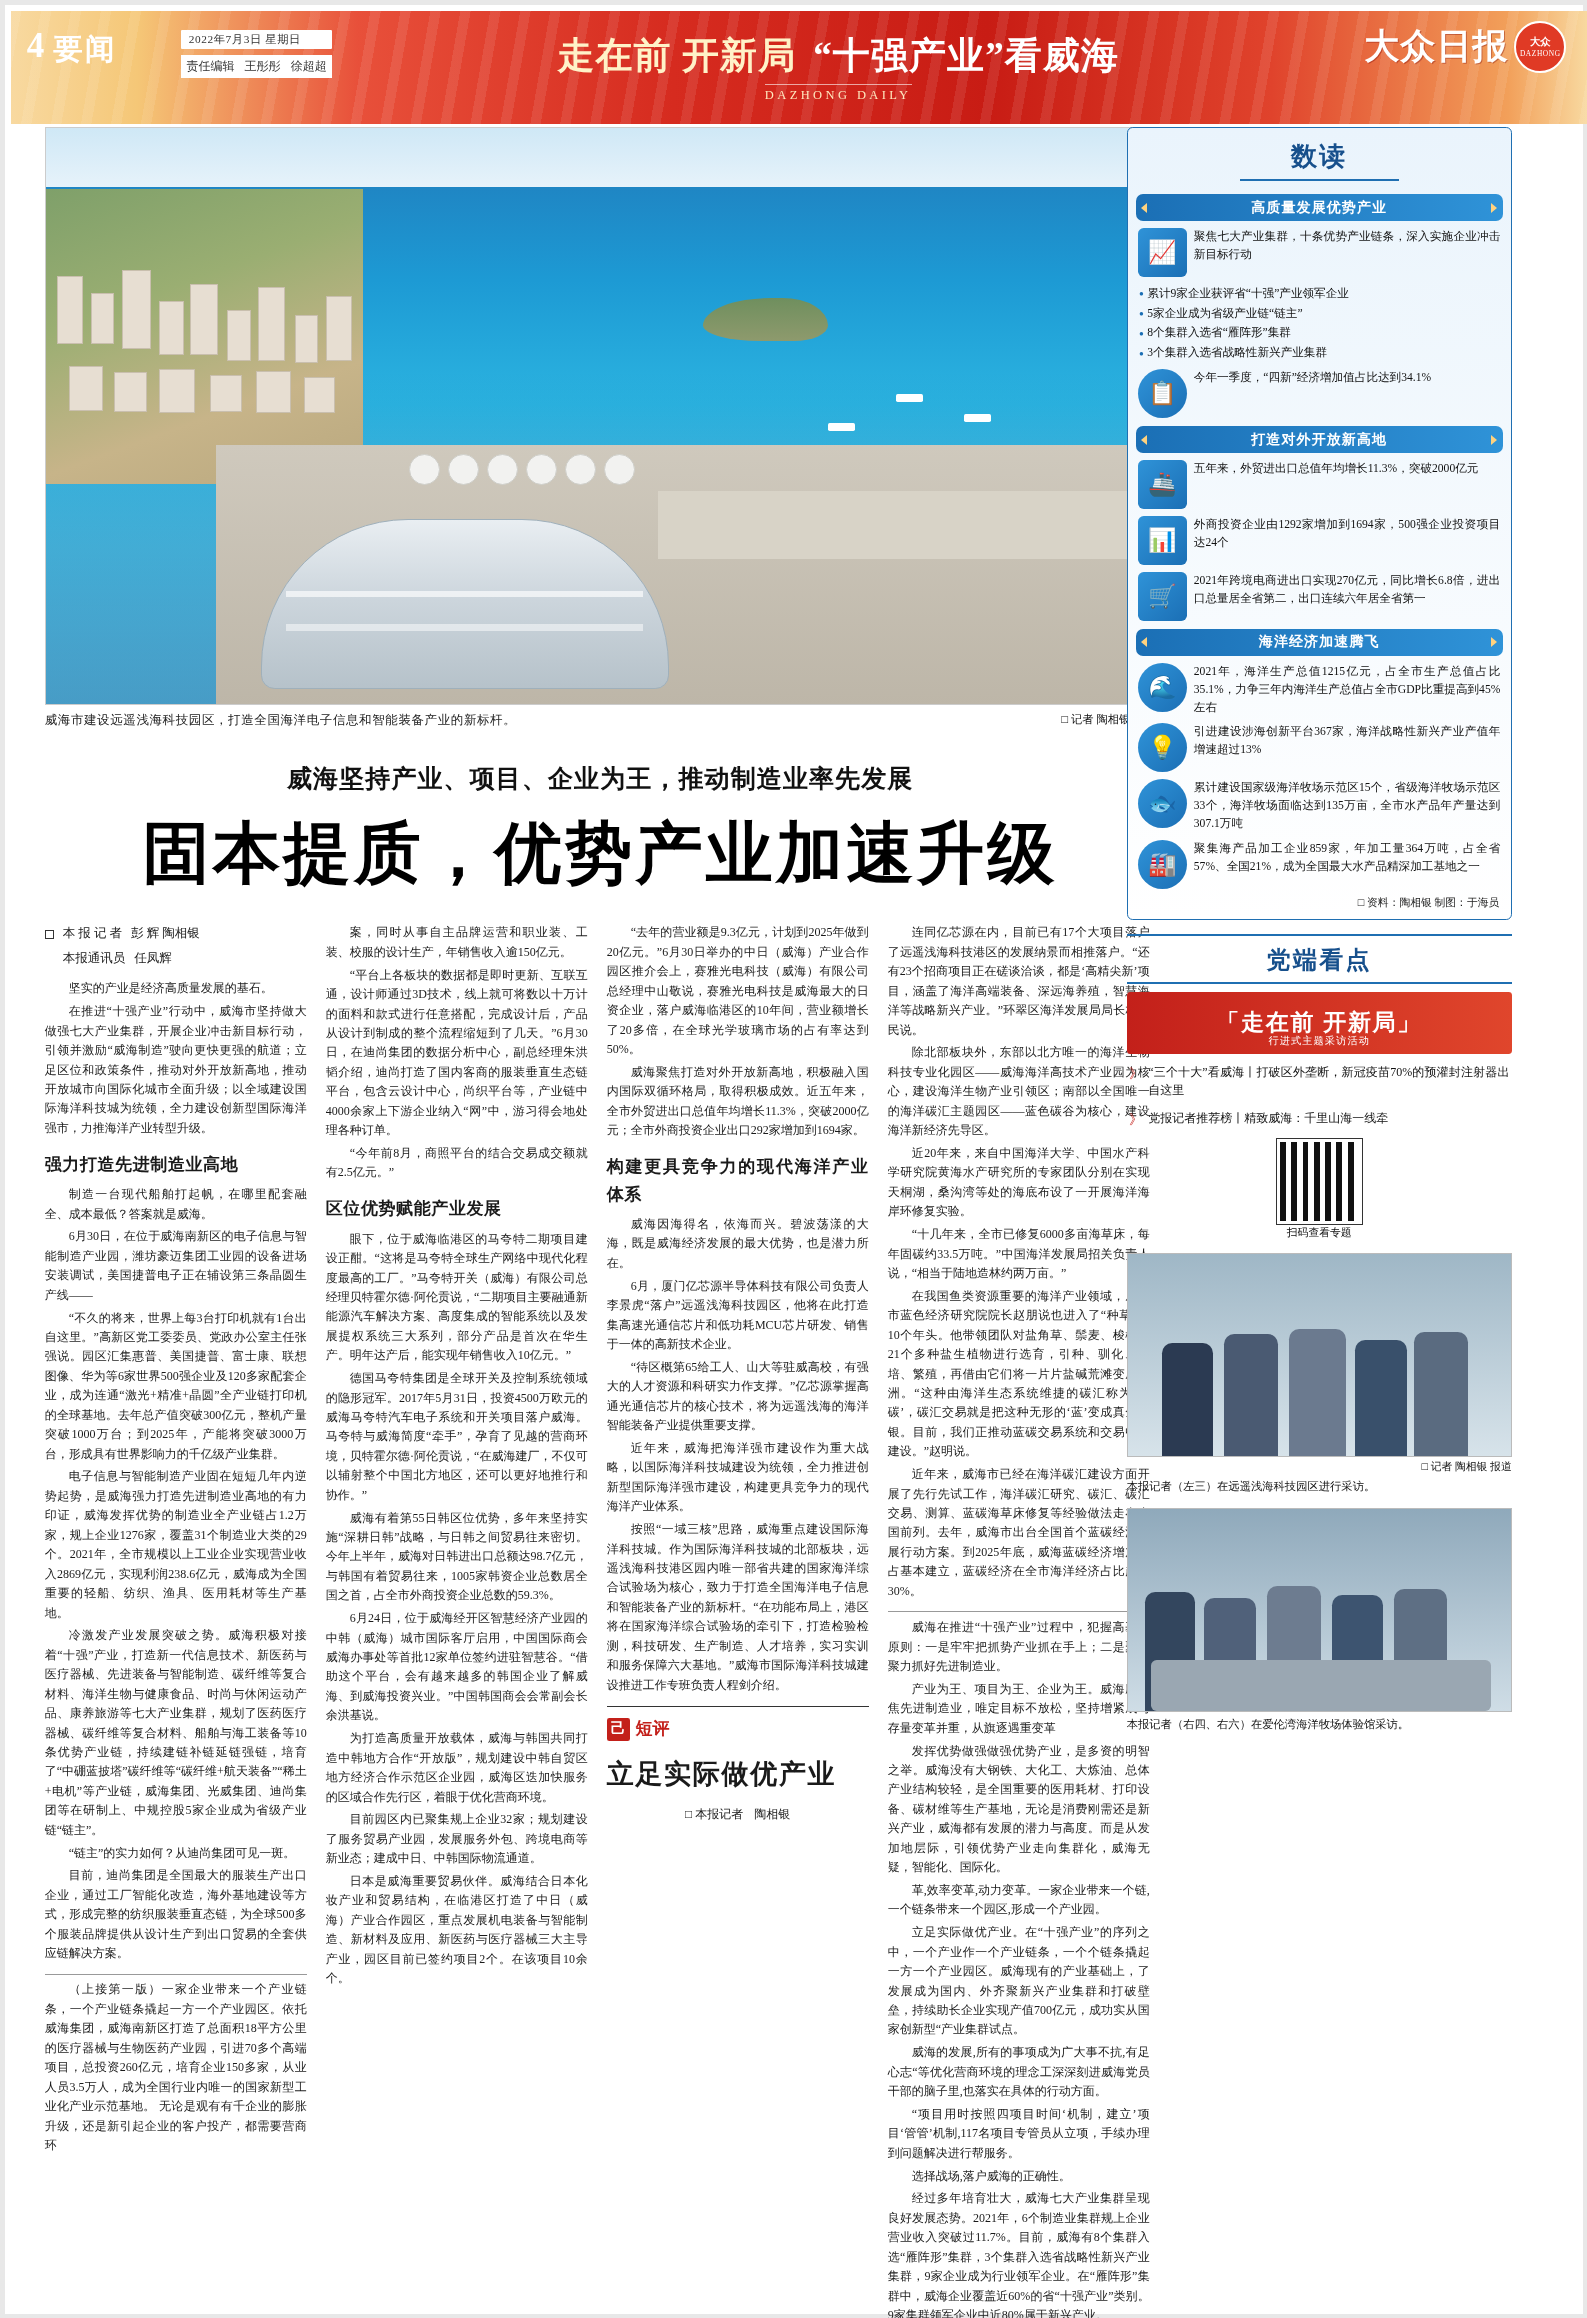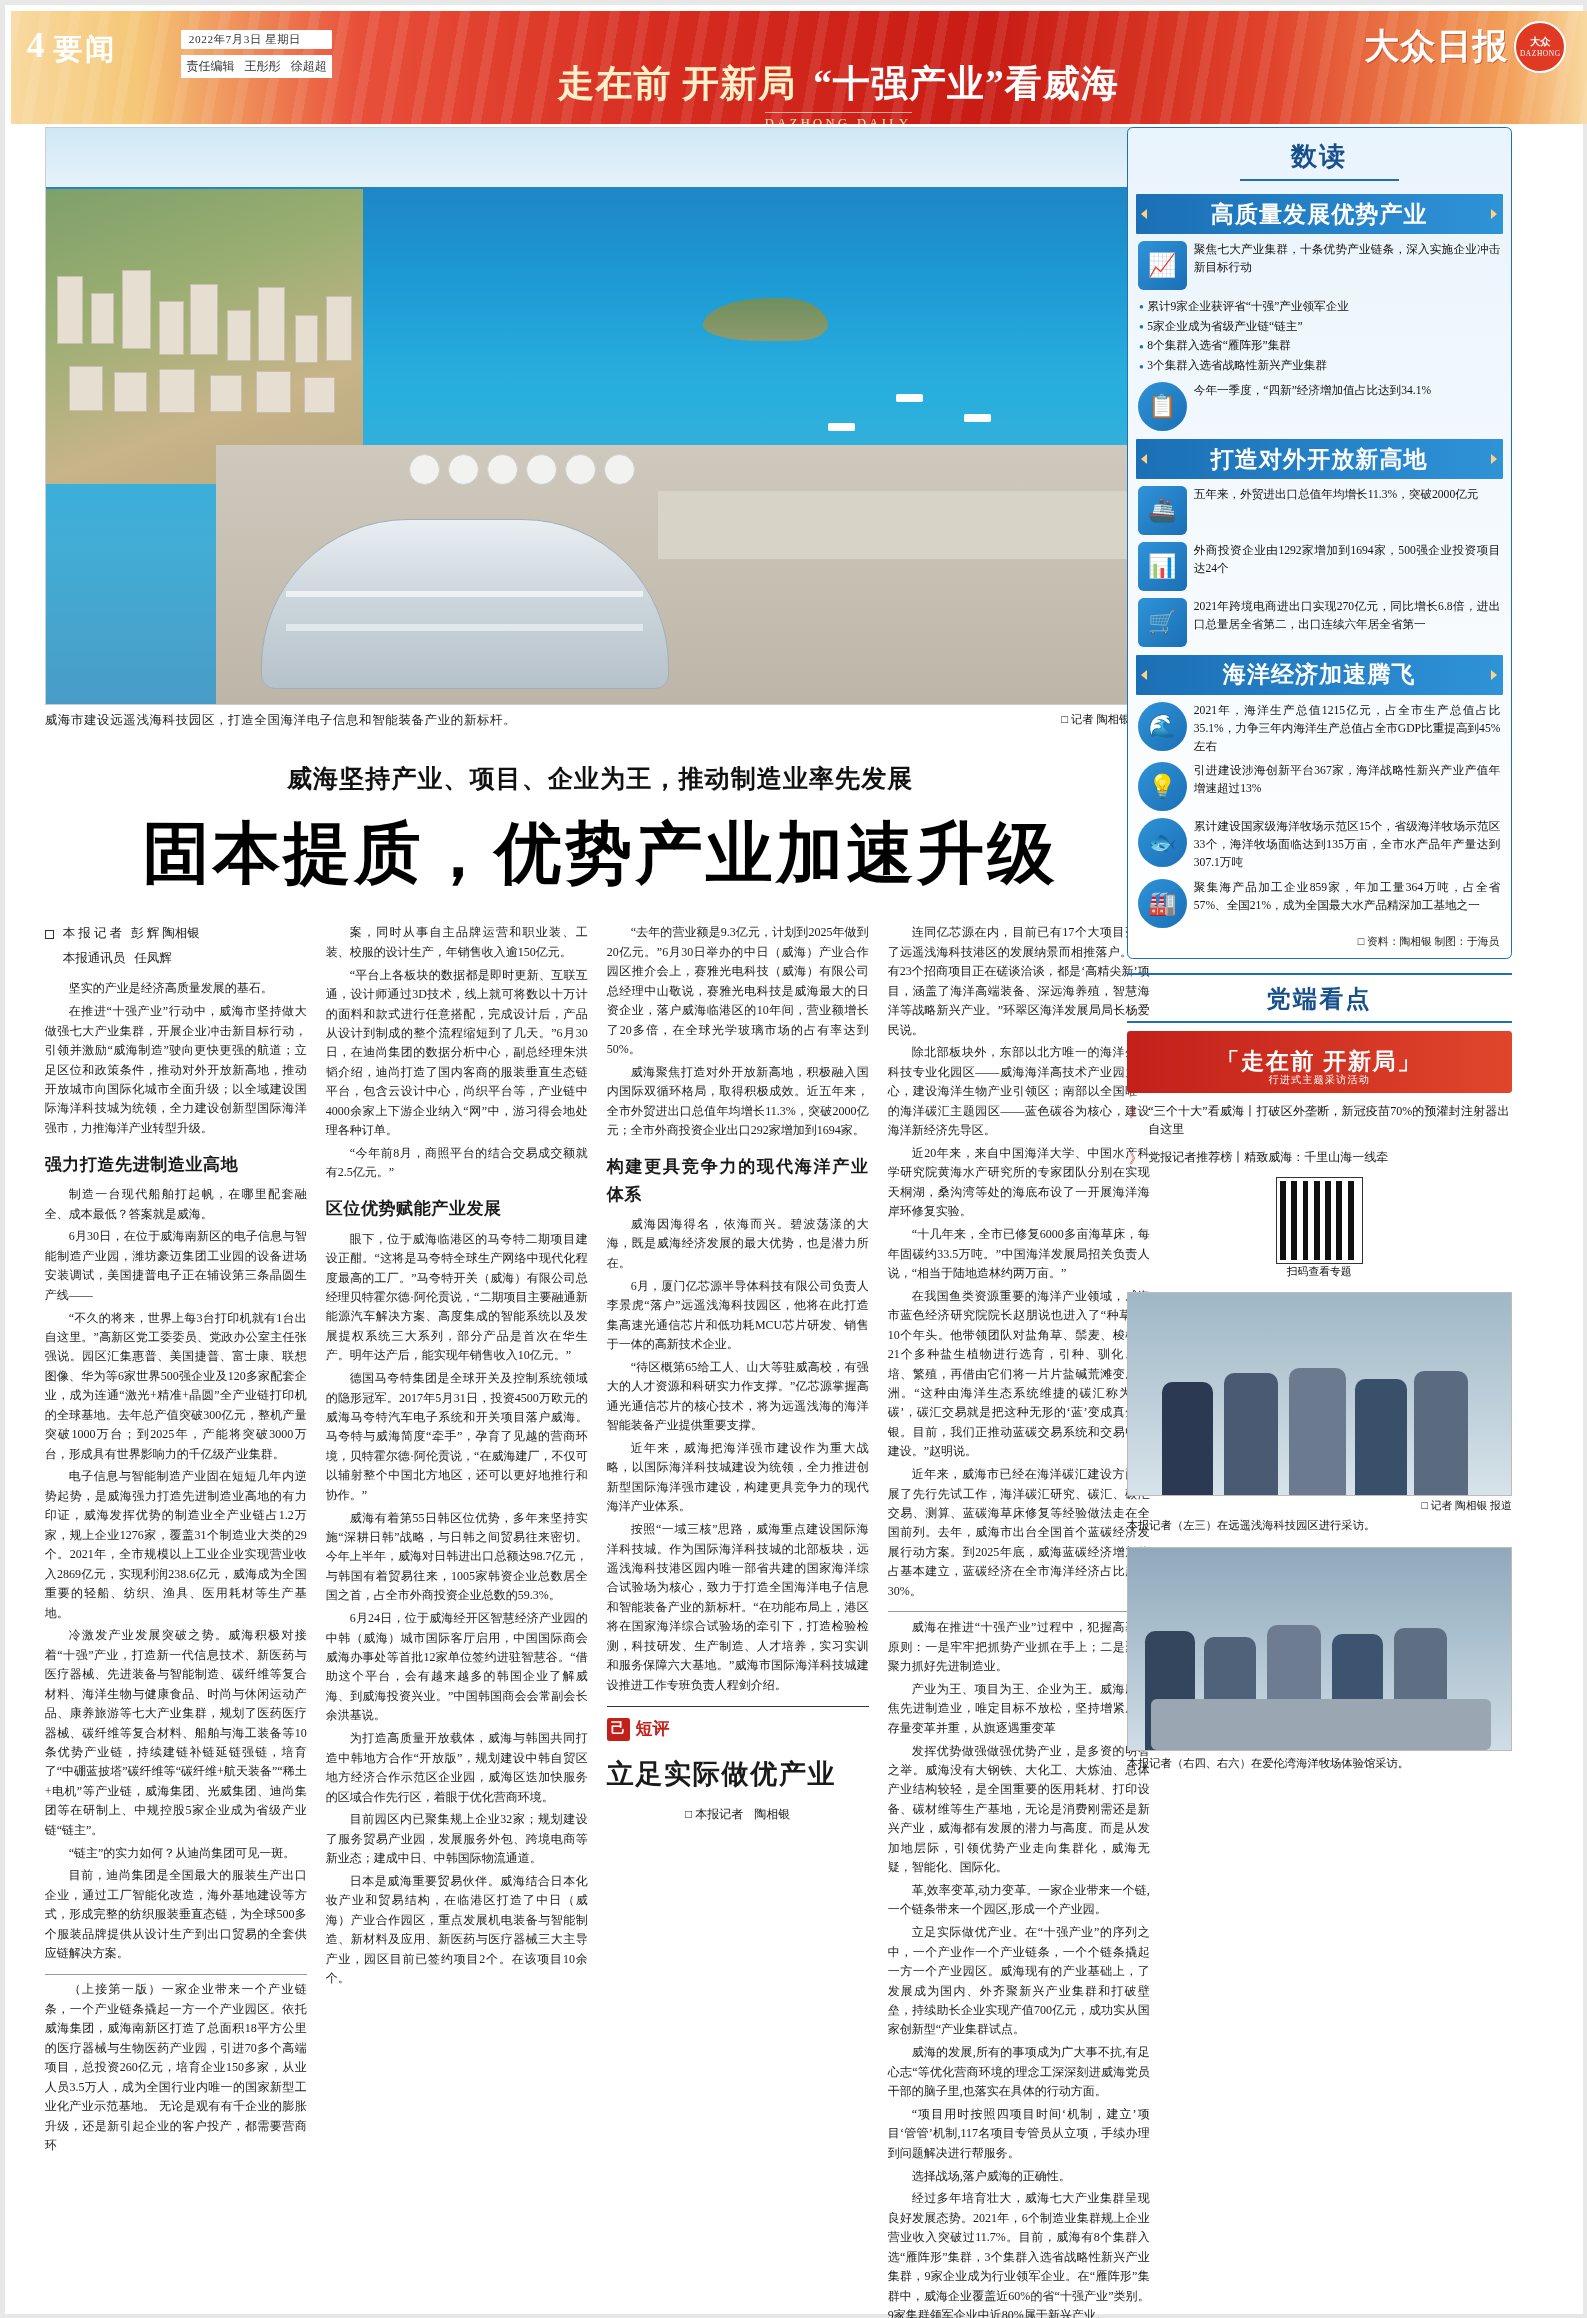--- a/index.html
+++ b/index.html
@@ -27,21 +27,21 @@
     content:""; position:absolute; left:0; top:0; width:100%; height:100%;
     background: repeating-linear-gradient(100deg, rgba(255,255,255,0.09) 0px, rgba(255,255,255,0.09) 10.2px, rgba(255,255,255,0) 10.2px, rgba(255,255,255,0) 29.5px);
   }
   .mh-left { position:absolute; left:16px; top:17px; display:flex; align-items:flex-start; gap:9px; z-index:3;}
   .mh-pageno { font-size:35px; color:#fff; font-weight:bold; font-family:"Liberation Serif",serif; line-height:1; }
   .mh-section { font-size:29.5px; color:#fff; font-weight:bold; letter-spacing:2.3px; margin-top:2.3px;}
   .mh-datebox { position:absolute; left:170px; top:19px; z-index:3; }
   .mh-date { background:#fff; color:#333; font-size:11.3px; padding:2.3px 8px; border-radius:1.1px; letter-spacing:0.6px;}
   .mh-editors { margin-top:5.7px; background:#fff; color:#333; font-size:12px; padding:2.8px 5.7px; display:flex; gap:10.2px;text-align:right;}
   .mh-center { position:absolute; left:431px; top:20.4px; width:793px; text-align:center; z-index:3;}
-  .mh-slogan-red { font-size:37px; font-weight:bold; color:#fff2c8; letter-spacing:1.1px; display:inline-block;margin-top:28px;}
+  .mh-slogan-red { font-size:37px; font-weight:bold; color:#fff2c8; letter-spacing:1.1px; display:inline-block;}
   .mh-slogan-white { font-size:37px; font-weight:bold; color:#ffffff; letter-spacing:1.1px; display:inline-block; margin-left:14.7px;}
   .mh-sub { margin-top:3.4px; font-size:12.5px; color:#ffe9c0; letter-spacing:3.4px; border-top:1.1px solid rgba(255,255,255,.6); padding-top:2.3px; display:inline-block;}
   .mh-logo { position:absolute; right:20.4px; top:10.2px; z-index:3; display:flex; align-items:center; gap:5.7px;}
   .mh-logo-cn { font-size:35px; font-weight:bold; color:#ffffff; letter-spacing:1.1px; text-shadow:1.1px 1.1px 0 rgba(120,0,0,.35);}
   .mh-logo-badge { width:52px; height:52px; border-radius:50%; background:#e03a25; border:2.3px solid #fff; display:flex; flex-direction:column; align-items:center; justify-content:center; color:#fff;}
   .mh-logo-badge .b1 { font-size:10.2px; font-weight:bold;}
   .mh-logo-badge .b2 { font-size:7.4px; letter-spacing:0.6px;}
 
   
   .content { position:absolute; left:5.7px; top:122px; width:1576px; height:2187px; }
@@ -85,21 +85,21 @@
   .commentary { margin-top:11.3px; border-top:1.7px solid #333; padding-top:8px;}
   .comm-tag { display:flex; align-items:center; gap:5.7px; font-size:17px; font-weight:bold; color:#c3201a; font-family:"Liberation Sans",sans-serif;}
   .comm-tag .mark { width:23px; height:23px; background:#c3201a; color:#fff; font-size:14.7px; display:flex; align-items:center; justify-content:center; border-radius:2.3px;}
   .comm-title { text-align:left; font-size:27px; font-weight:bold; margin:10.2px 0 8px; letter-spacing:1.7px; font-family:"Liberation Sans",sans-serif;}
   .comm-by { text-align:center; font-size:12px; margin-bottom:8px;}
 
   
   .panel { border:1.1px solid #1f6fb2; border-radius:5.7px; background:linear-gradient(180deg,#eaf4fc,#ffffff); padding:8px; position:relative;}
   .panel-title { text-align:center; font-size:26px; font-weight:bold; color:#17508c; letter-spacing:2.3px; font-family:"Liberation Sans",sans-serif; padding:3.4px 0 5.7px;}
   .panel-title .rule { display:block; width:159px; height:1.7px; background:#1f6fb2; margin:4.5px auto 0;}
-  .band { margin:8px 0 5.7px; background:linear-gradient(90deg,#1b6fb5,#2f93d8); color:#fff; font-size:23px; font-weight:bold; text-align:center; padding:4.5px 0; border-radius:1px; letter-spacing:1.1px; font-family:"Liberation Sans",sans-serif; position:relative;}
+  .band { margin:8px 0 5.7px; background:linear-gradient(90deg,#1b6fb5,#2f93d8); color:#fff; font-size:14px; font-weight:bold; text-align:center; padding:4.5px 0; border-radius:7px; letter-spacing:1.1px; font-family:"Liberation Sans",sans-serif; position:relative;}
   .band:before, .band:after{ content:""; position:absolute; top:50%; width:0;height:0; border-top:5.1px solid transparent;border-bottom:5.1px solid transparent; transform:translateY(-50%);}
   .band:before{ left:5.7px; border-right:6.8px solid #ffd27f;}
   .band:after{ right:5.7px; border-left:6.8px solid #ffd27f;}
   .info-row { display:flex; gap:6.8px; align-items:flex-start; margin:6.8px 2.3px;}
   .ico { width:49px; height:49px; flex:0 0 49px; border-radius:5.7px; background:linear-gradient(135deg,#2f93d8,#1b6fb5); display:flex; align-items:center; justify-content:center; color:#fff; font-size:23px;}
   .ico.round{ border-radius:50%;}
   .info-text { font-size:11.6px; line-height:1.55; text-align:justify;}
   .bullets { font-size:11.6px; line-height:1.7; margin:3.4px 2.3px 5.7px 3.4px;}
   .bullets div:before{ content:"●"; color:#1b6fb5; font-size:8px; margin-right:3.4px; vertical-align:middle;}
   .src-note { text-align:right; font-size:10.8px; margin:5.7px 3.4px 1.1px; color:#222;}

